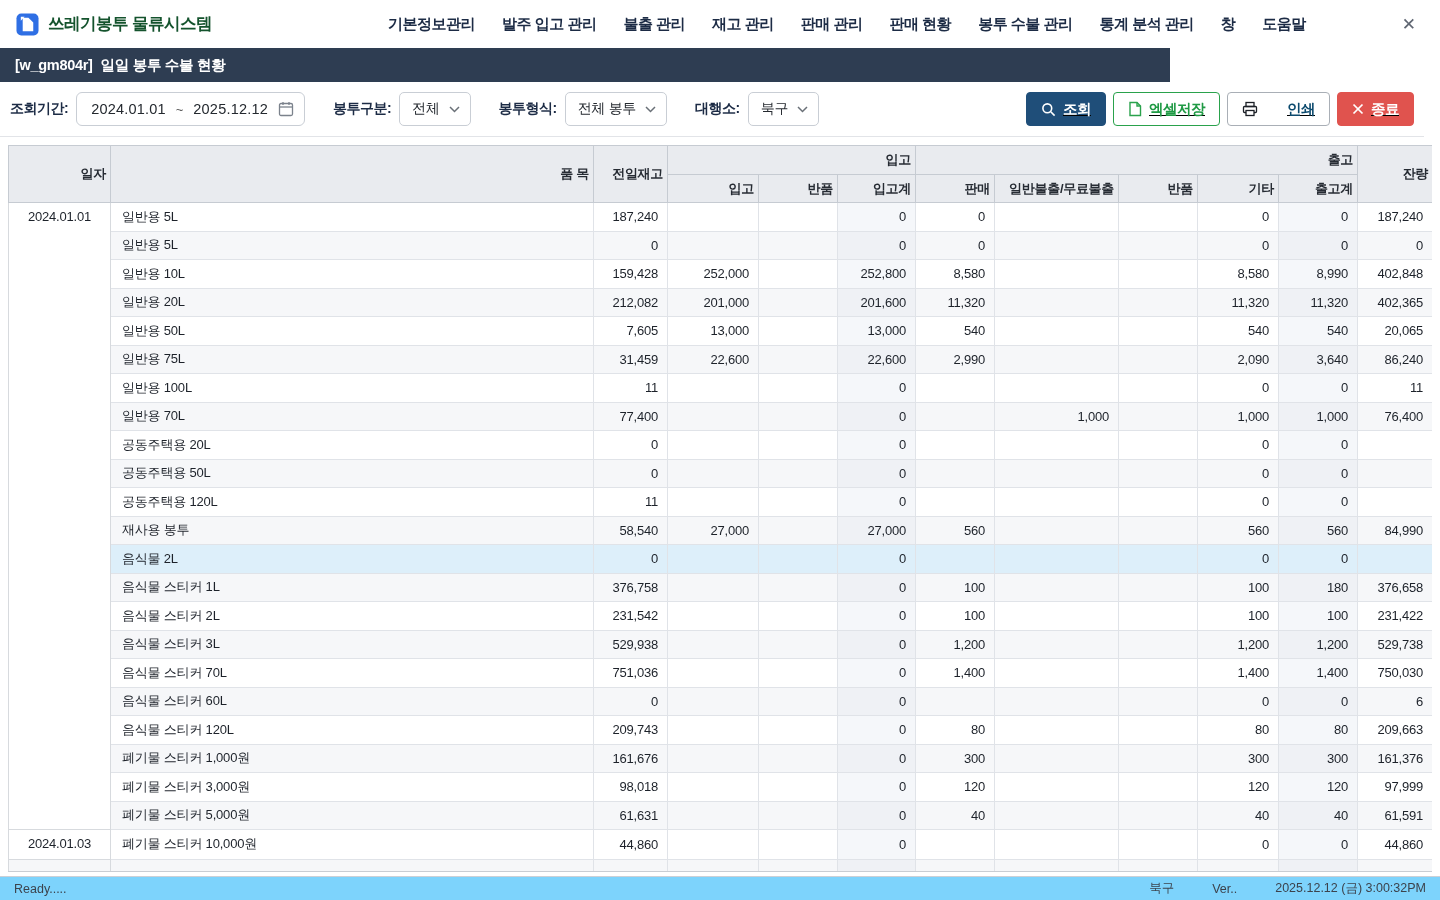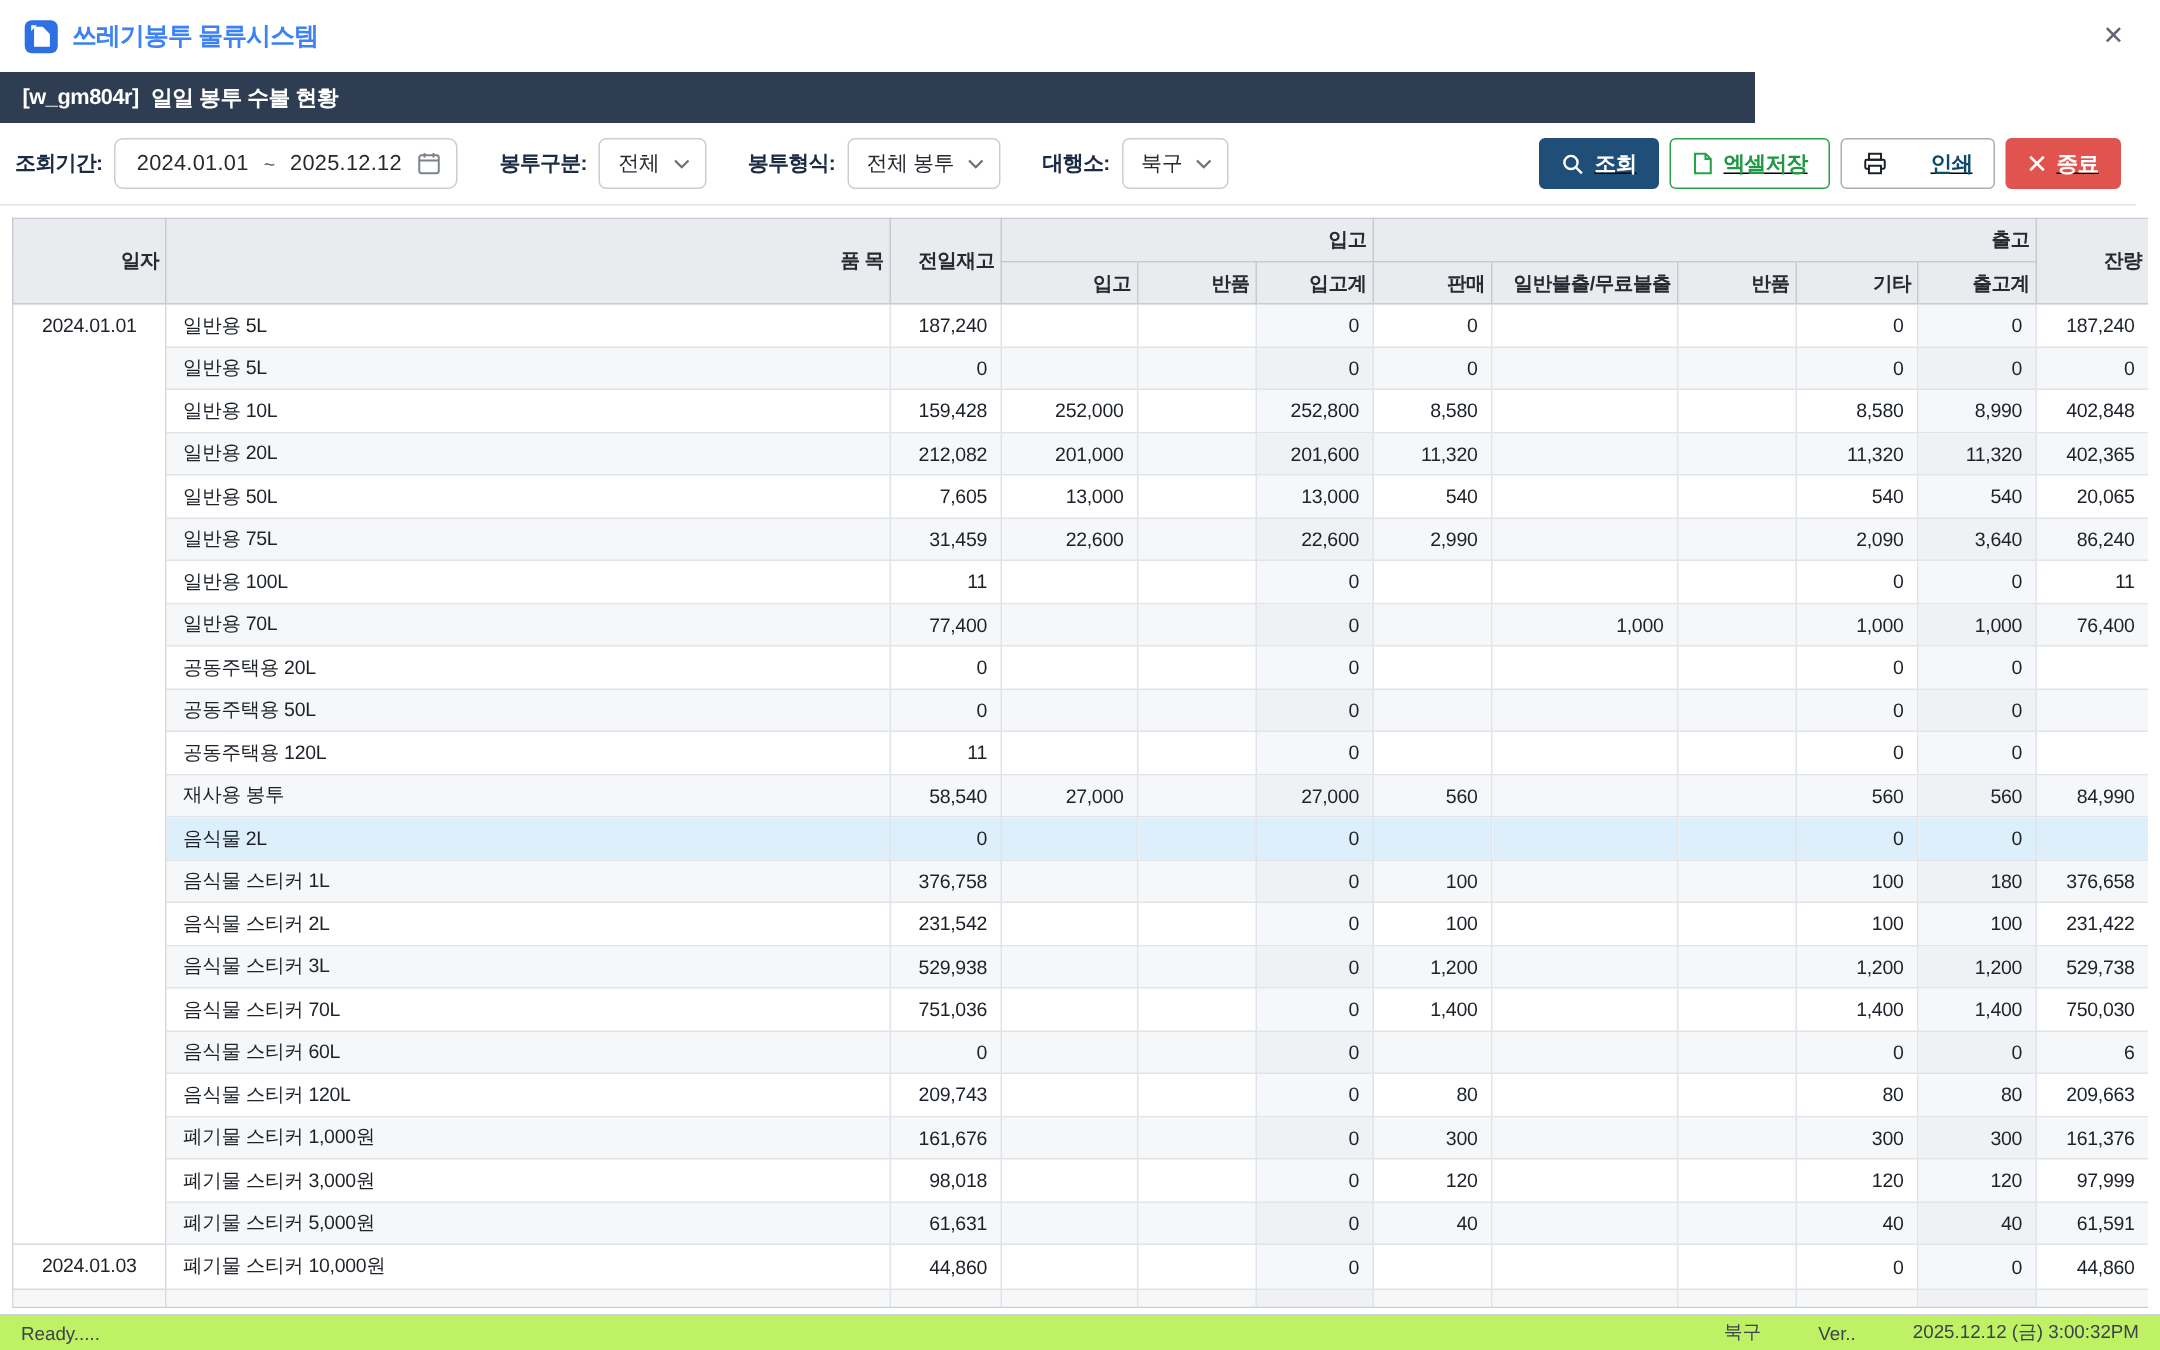--- a/index.html
+++ b/index.html
@@ -4,21 +4,21 @@
 <style>
   * { margin:0; padding:0; box-sizing:border-box; }
   html,body { width:1440px; height:900px; background:#fff; overflow:hidden;
     font-family:"Liberation Sans","DejaVu Sans",sans-serif; }
 
   
   .topbar { position:absolute; top:0; left:0; width:1440px; height:48px;
     display:flex; align-items:center; padding:0 16px; background:#fff; }
   .brand { display:flex; align-items:center; gap:9px; }
   .logo { width:23px; height:23px; flex:0 0 auto; }
-  .brand-title { font-size:16.5px; font-weight:700; color:#3b82f6; letter-spacing:-0.5px; }
+  .brand-title { font-size:16.5px; font-weight:700; color:#14532d; letter-spacing:-0.5px; }
   .menu { display:flex; gap:27px; margin-left:176px; }
   .menu-item { font-size:15px; font-weight:600; color:#1c2b45; letter-spacing:-0.5px; cursor:default; white-space:nowrap; }
   .close-x { margin-left:auto; font-size:17px; color:#5f6672; padding:4px 8px; cursor:default; }
 
   
   .titlebar { position:absolute; top:48px; left:0; width:1170px; height:34px;
     background:#2e3d52; color:#fff; display:flex; align-items:center;
     padding:0 15px; font-size:14.5px; font-weight:700; letter-spacing:-0.3px; gap:8px; }
 
   
@@ -57,36 +57,48 @@
   td.datecell { text-align:center; vertical-align:top; line-height:28.5px;
     background:#fff; border-color:#d7dade; }
   tr.odd  td { background:#fff; }
   tr.even td { background:#f6f7f9; }
   tr.odd  td.tint { background:#f5f7fa; }
   tr.even td.tint { background:#eff1f5; }
   tr.selected td, tr.selected td.tint { background:#ddeffa; }
 
   
   .statusbar { position:absolute; top:876px; left:0; width:1440px; height:24px;
-    background:#bef264; border-top:1px solid #ccd0d6; display:flex; align-items:center;
+    background:#7dd3fc; border-top:1px solid #ccd0d6; display:flex; align-items:center;
     padding:0 14px; font-size:12.5px; color:#3c434d; }
   .status-right { margin-left:auto; display:flex; gap:38px; align-items:center; }
 </style>
 </head>
 <body>
 
 <div class="topbar">
   <div class="brand">
     <svg class="logo" viewBox="0 0 24 24">
       <rect x="0.5" y="0.5" width="23" height="23" rx="5" fill="#2f6fe4"></rect>
       <polygon points="7,5 13,5 18,10 18,19 7,19" fill="#ffffff"></polygon>
       <polygon points="5,4 9,4 5,8" fill="#ffffff"></polygon>
     </svg>
     <span class="brand-title">쓰레기봉투 물류시스템</span>
   </div>
+  <div class="menu" id="menu">
+      <span class="menu-item">기본정보관리</span>
+      <span class="menu-item">발주 입고 관리</span>
+      <span class="menu-item">불출 관리</span>
+      <span class="menu-item">재고 관리</span>
+      <span class="menu-item">판매 관리</span>
+      <span class="menu-item">판매 현황</span>
+      <span class="menu-item">봉투 수불 관리</span>
+      <span class="menu-item">통계 분석 관리</span>
+      <span class="menu-item">창</span>
+      <span class="menu-item">도움말</span>
+    </div>
   <span class="close-x">✕</span>
 </div>
 
 <div class="titlebar">
   <span>[w_gm804r]</span>
   <span>일일 봉투 수불 현황</span>
 </div>
 
 <div class="filterbar">
   <span class="flabel">조회기간:</span>

